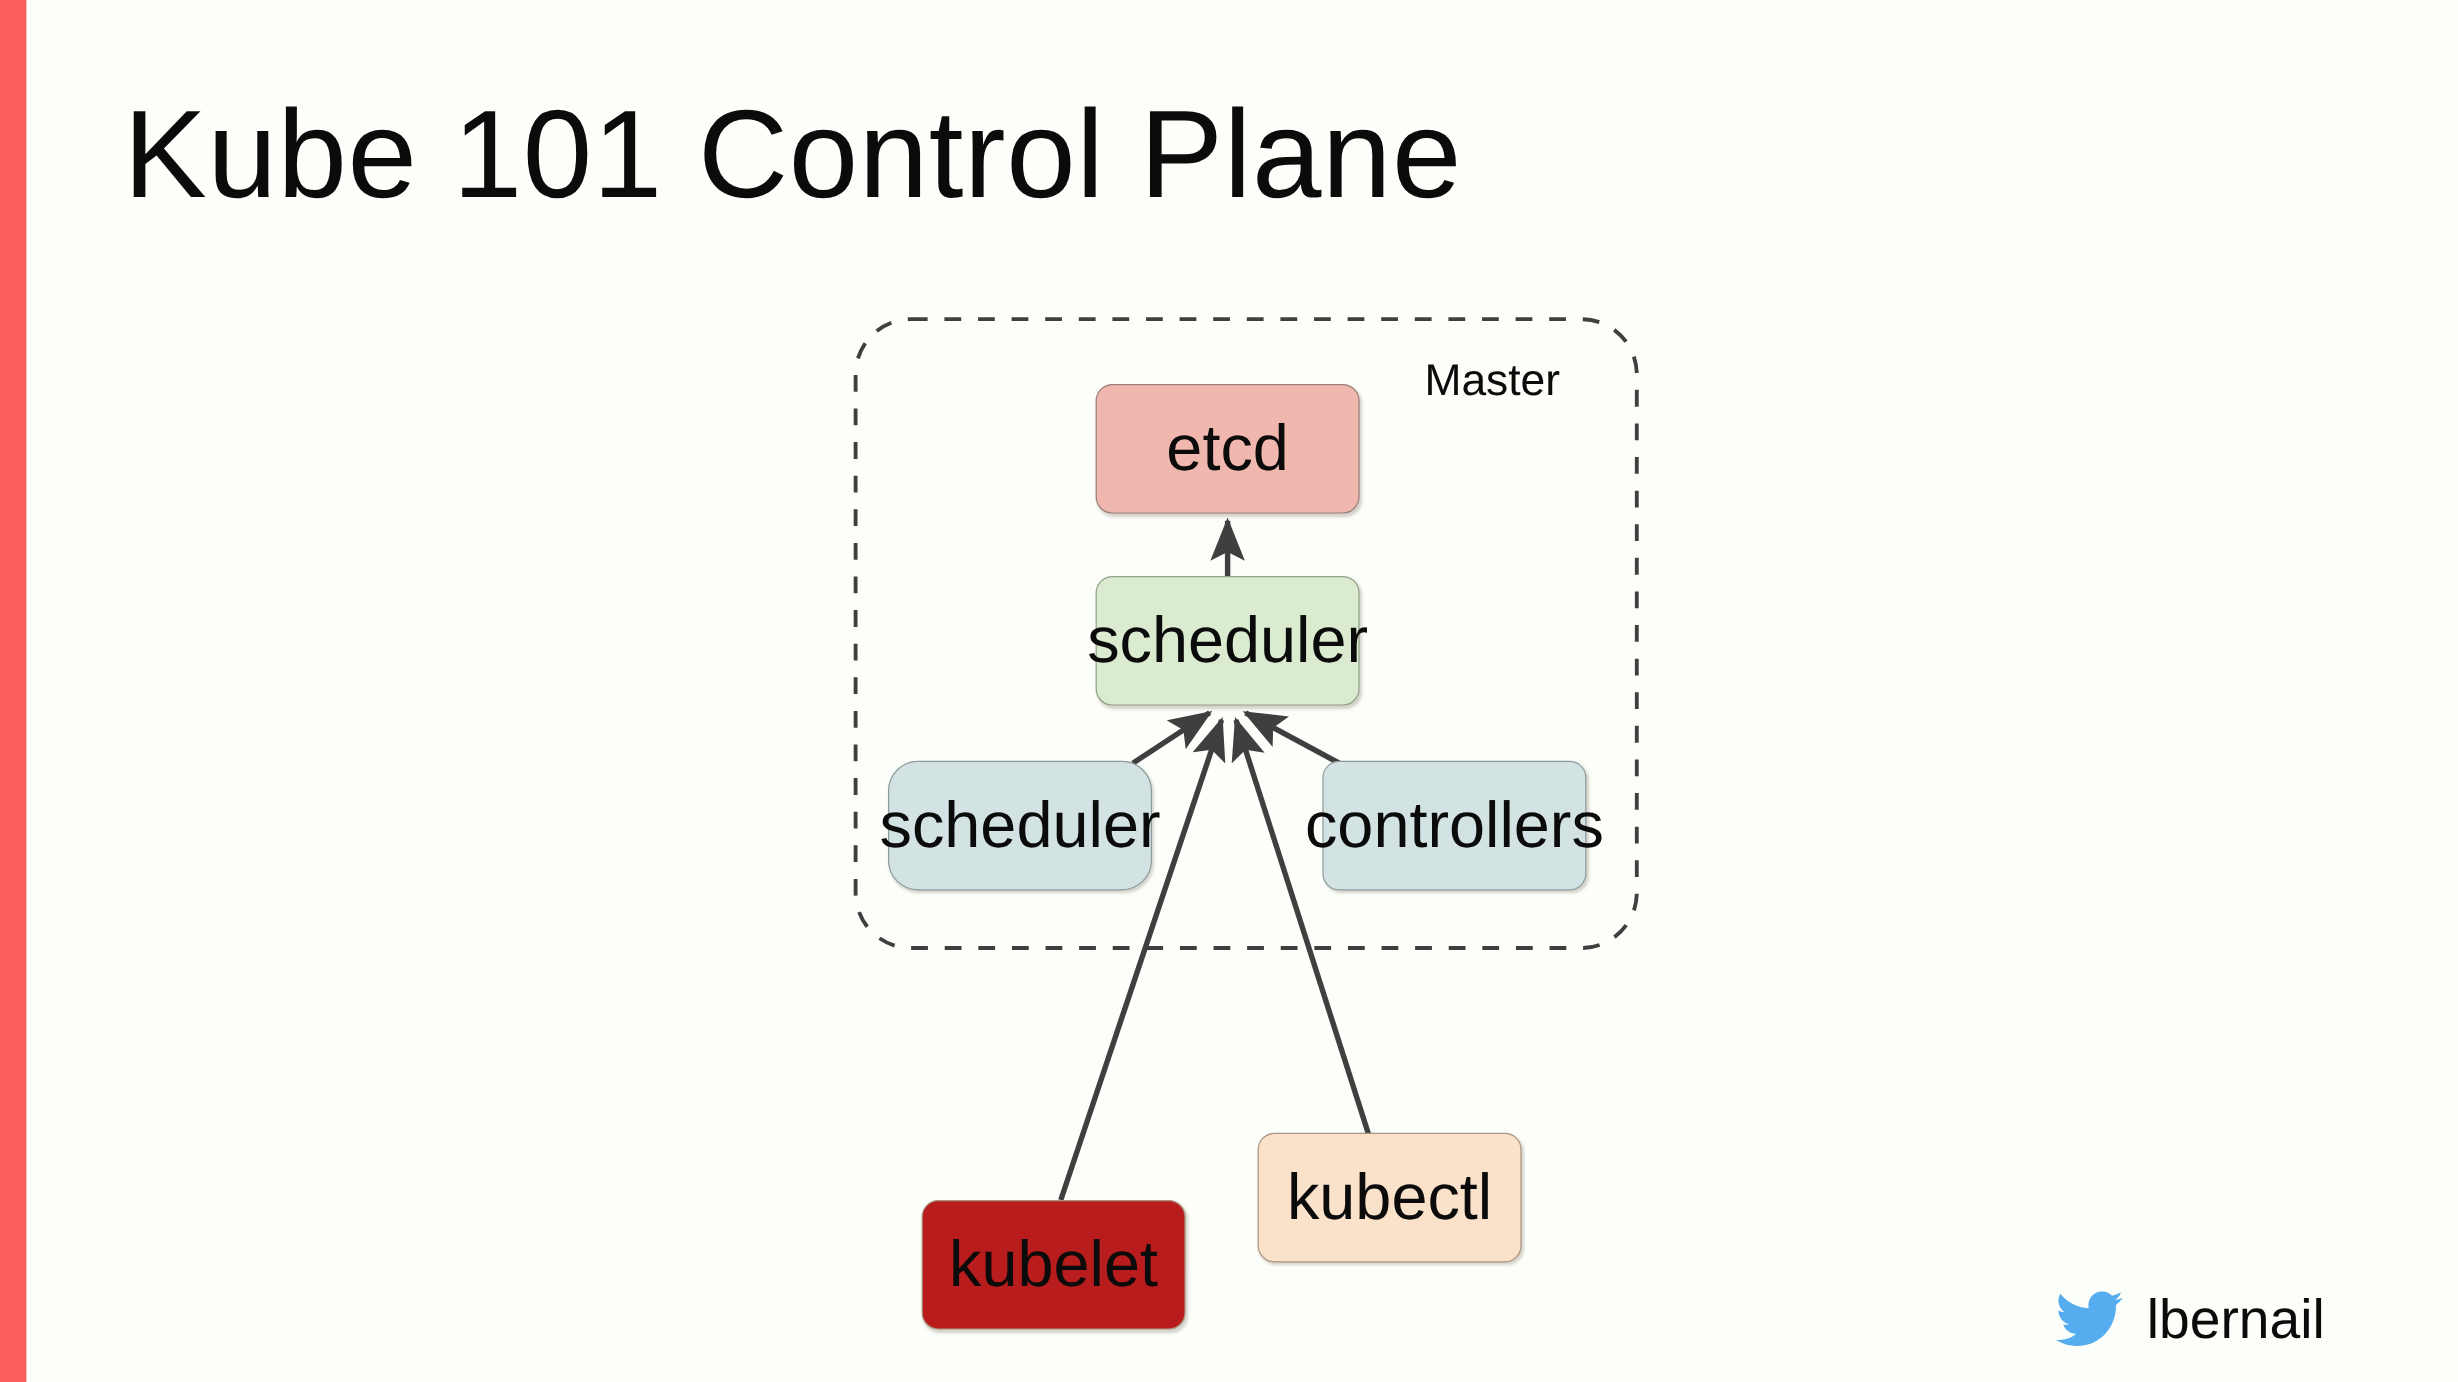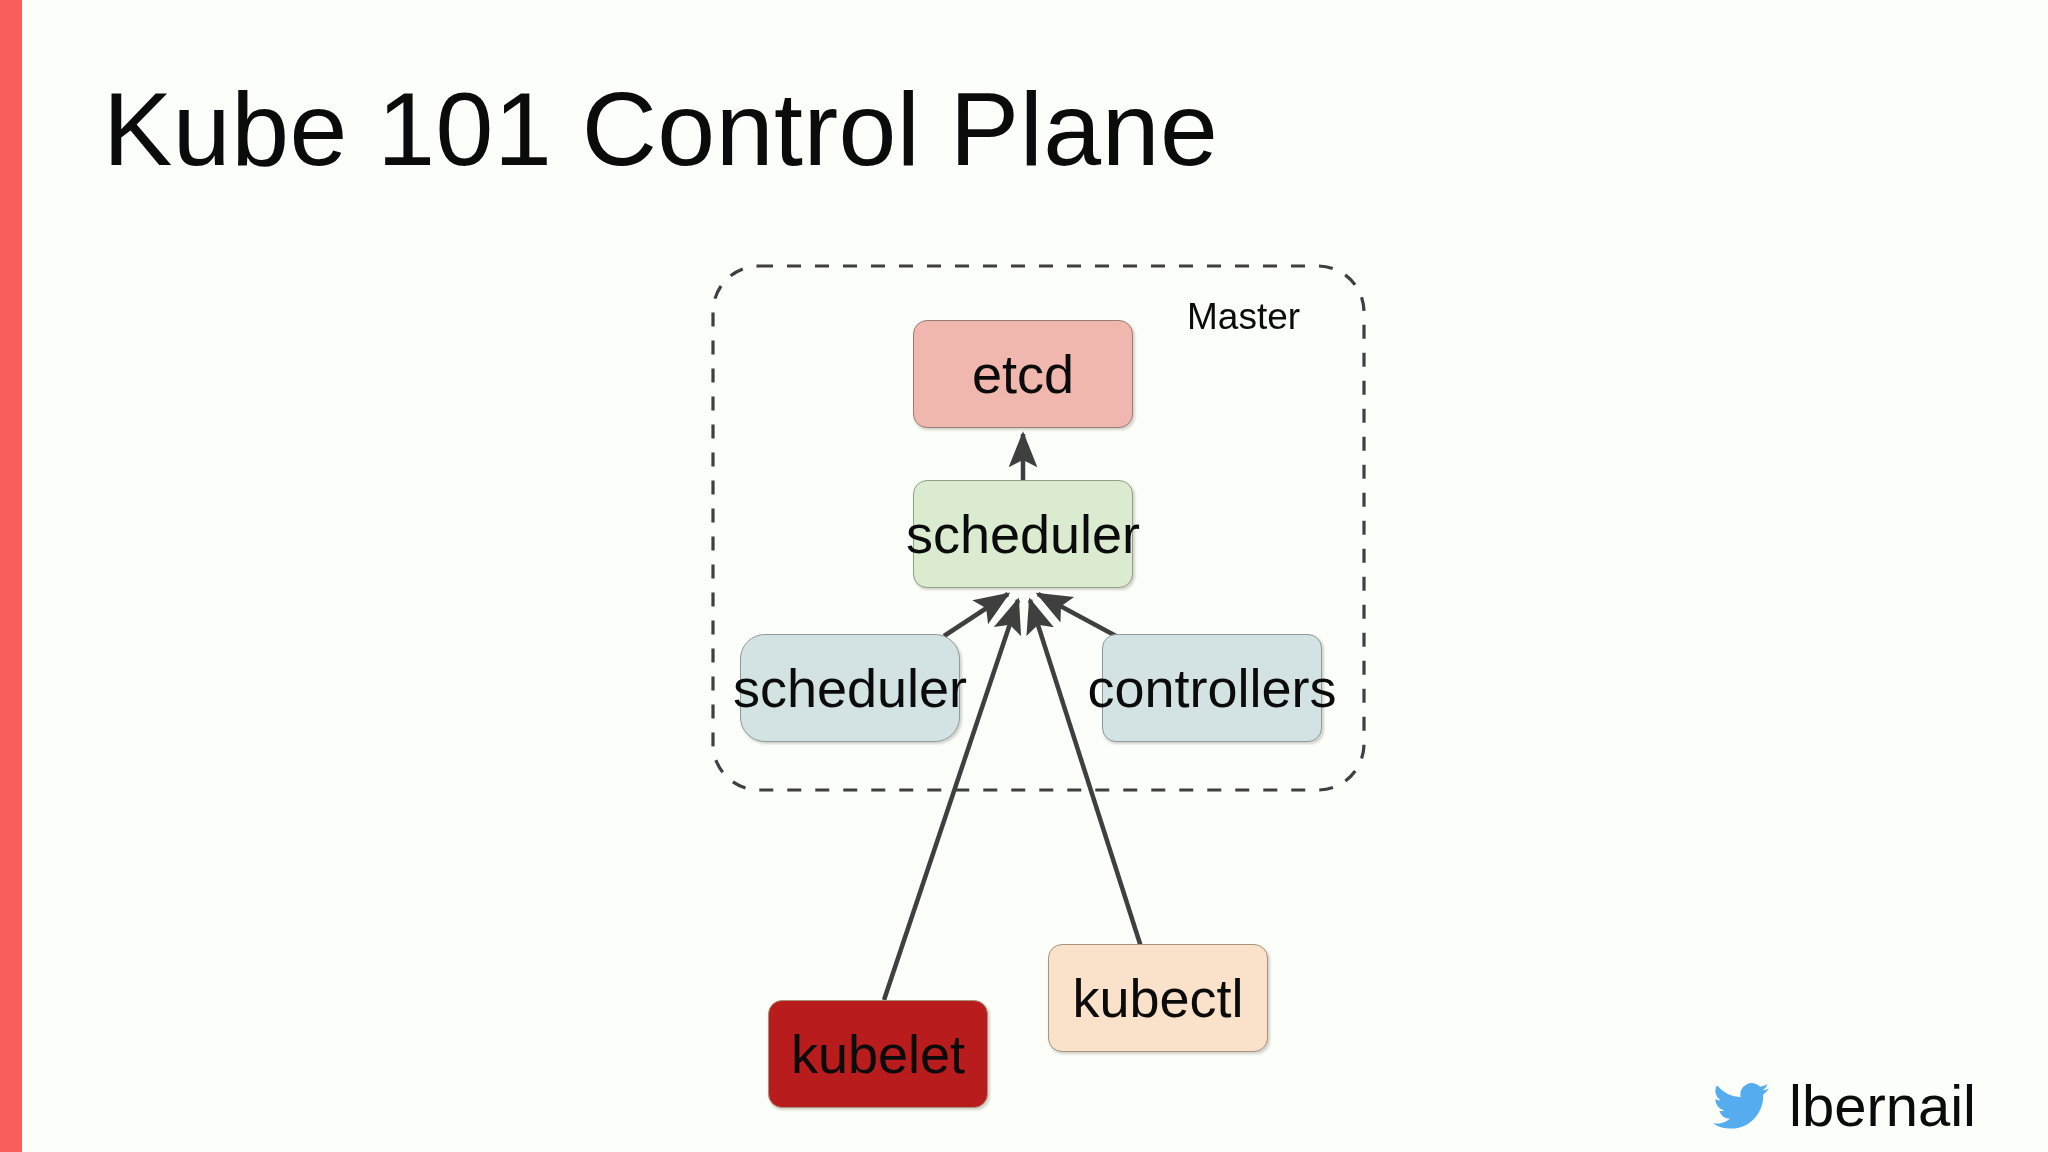--- a/index.html
+++ b/index.html
@@ -80,21 +80,21 @@
   #twitter-credit {
     position: absolute;
     left: 1713px;
     top: 1072px;
     display: flex;
     align-items: center;
     gap: 20px;
   }
   #twitter-handle {
     font-family: "Liberation Sans", sans-serif;
-    font-size: 58px;
+    font-size: 46px;
     font-weight: 400;
     color: #0b0b0b;
     white-space: nowrap;
   }
 </style>
 </head>
 <body>
 
 <div id="slide">
 

